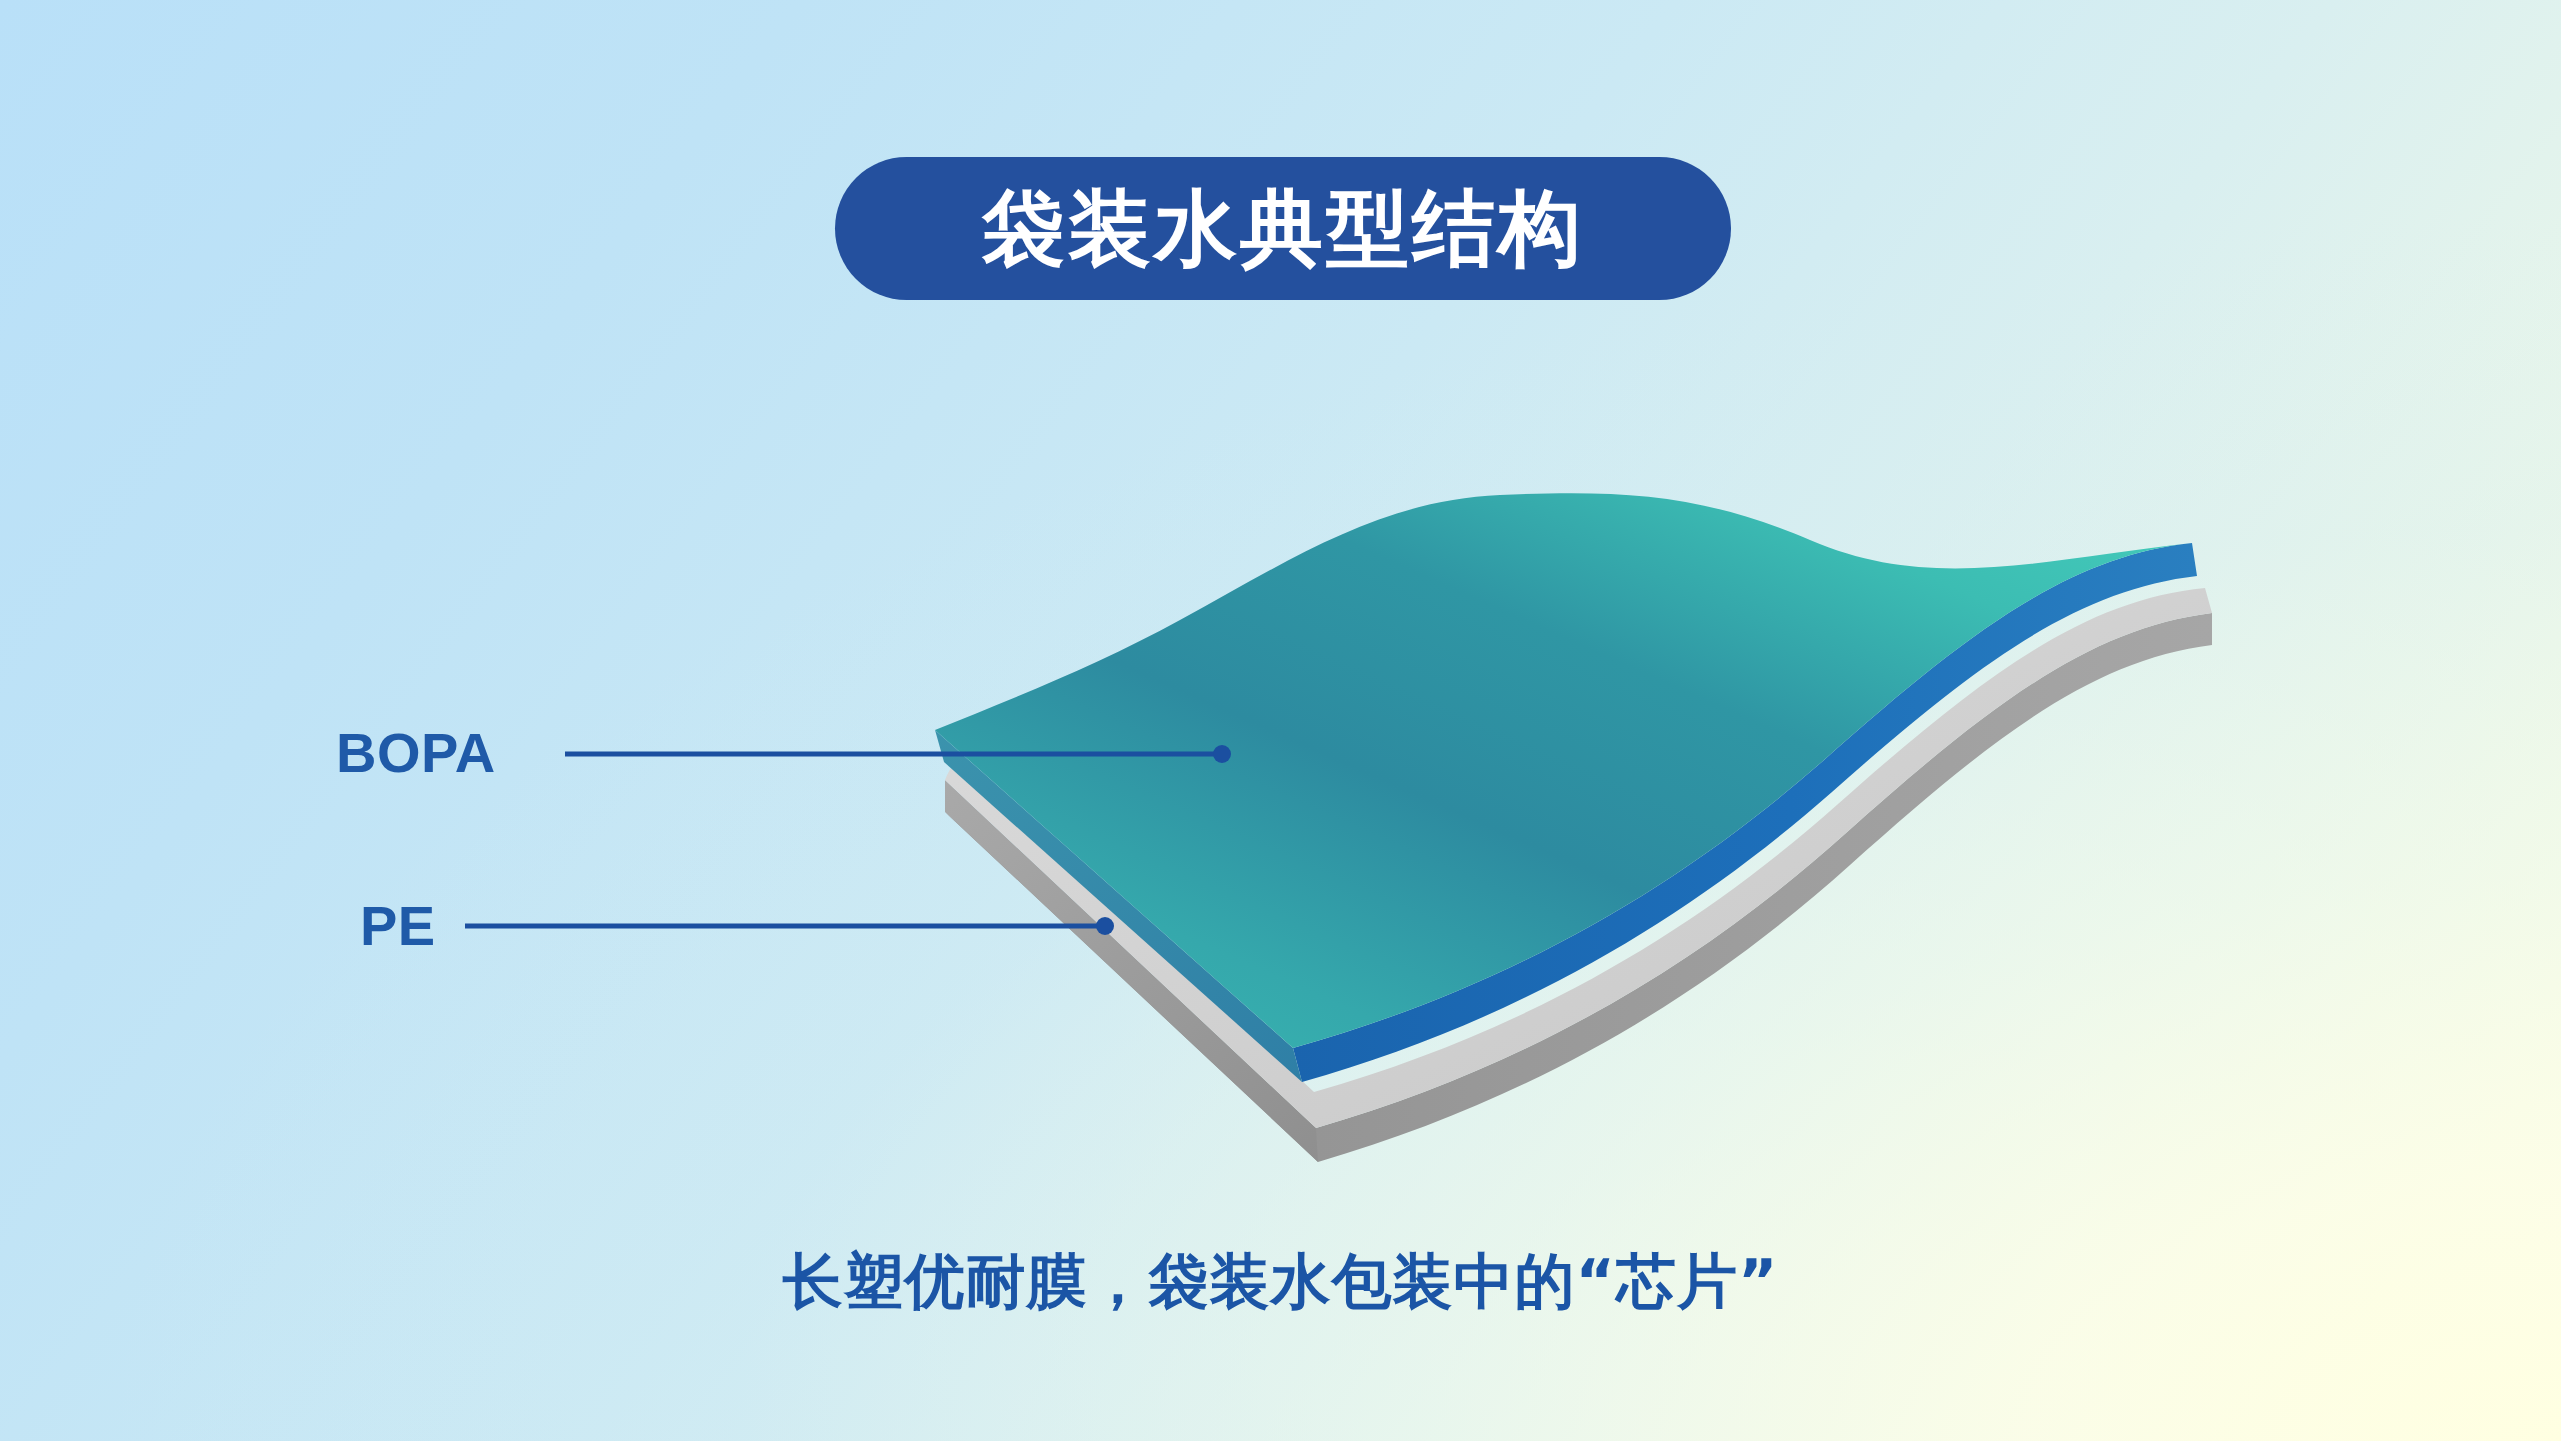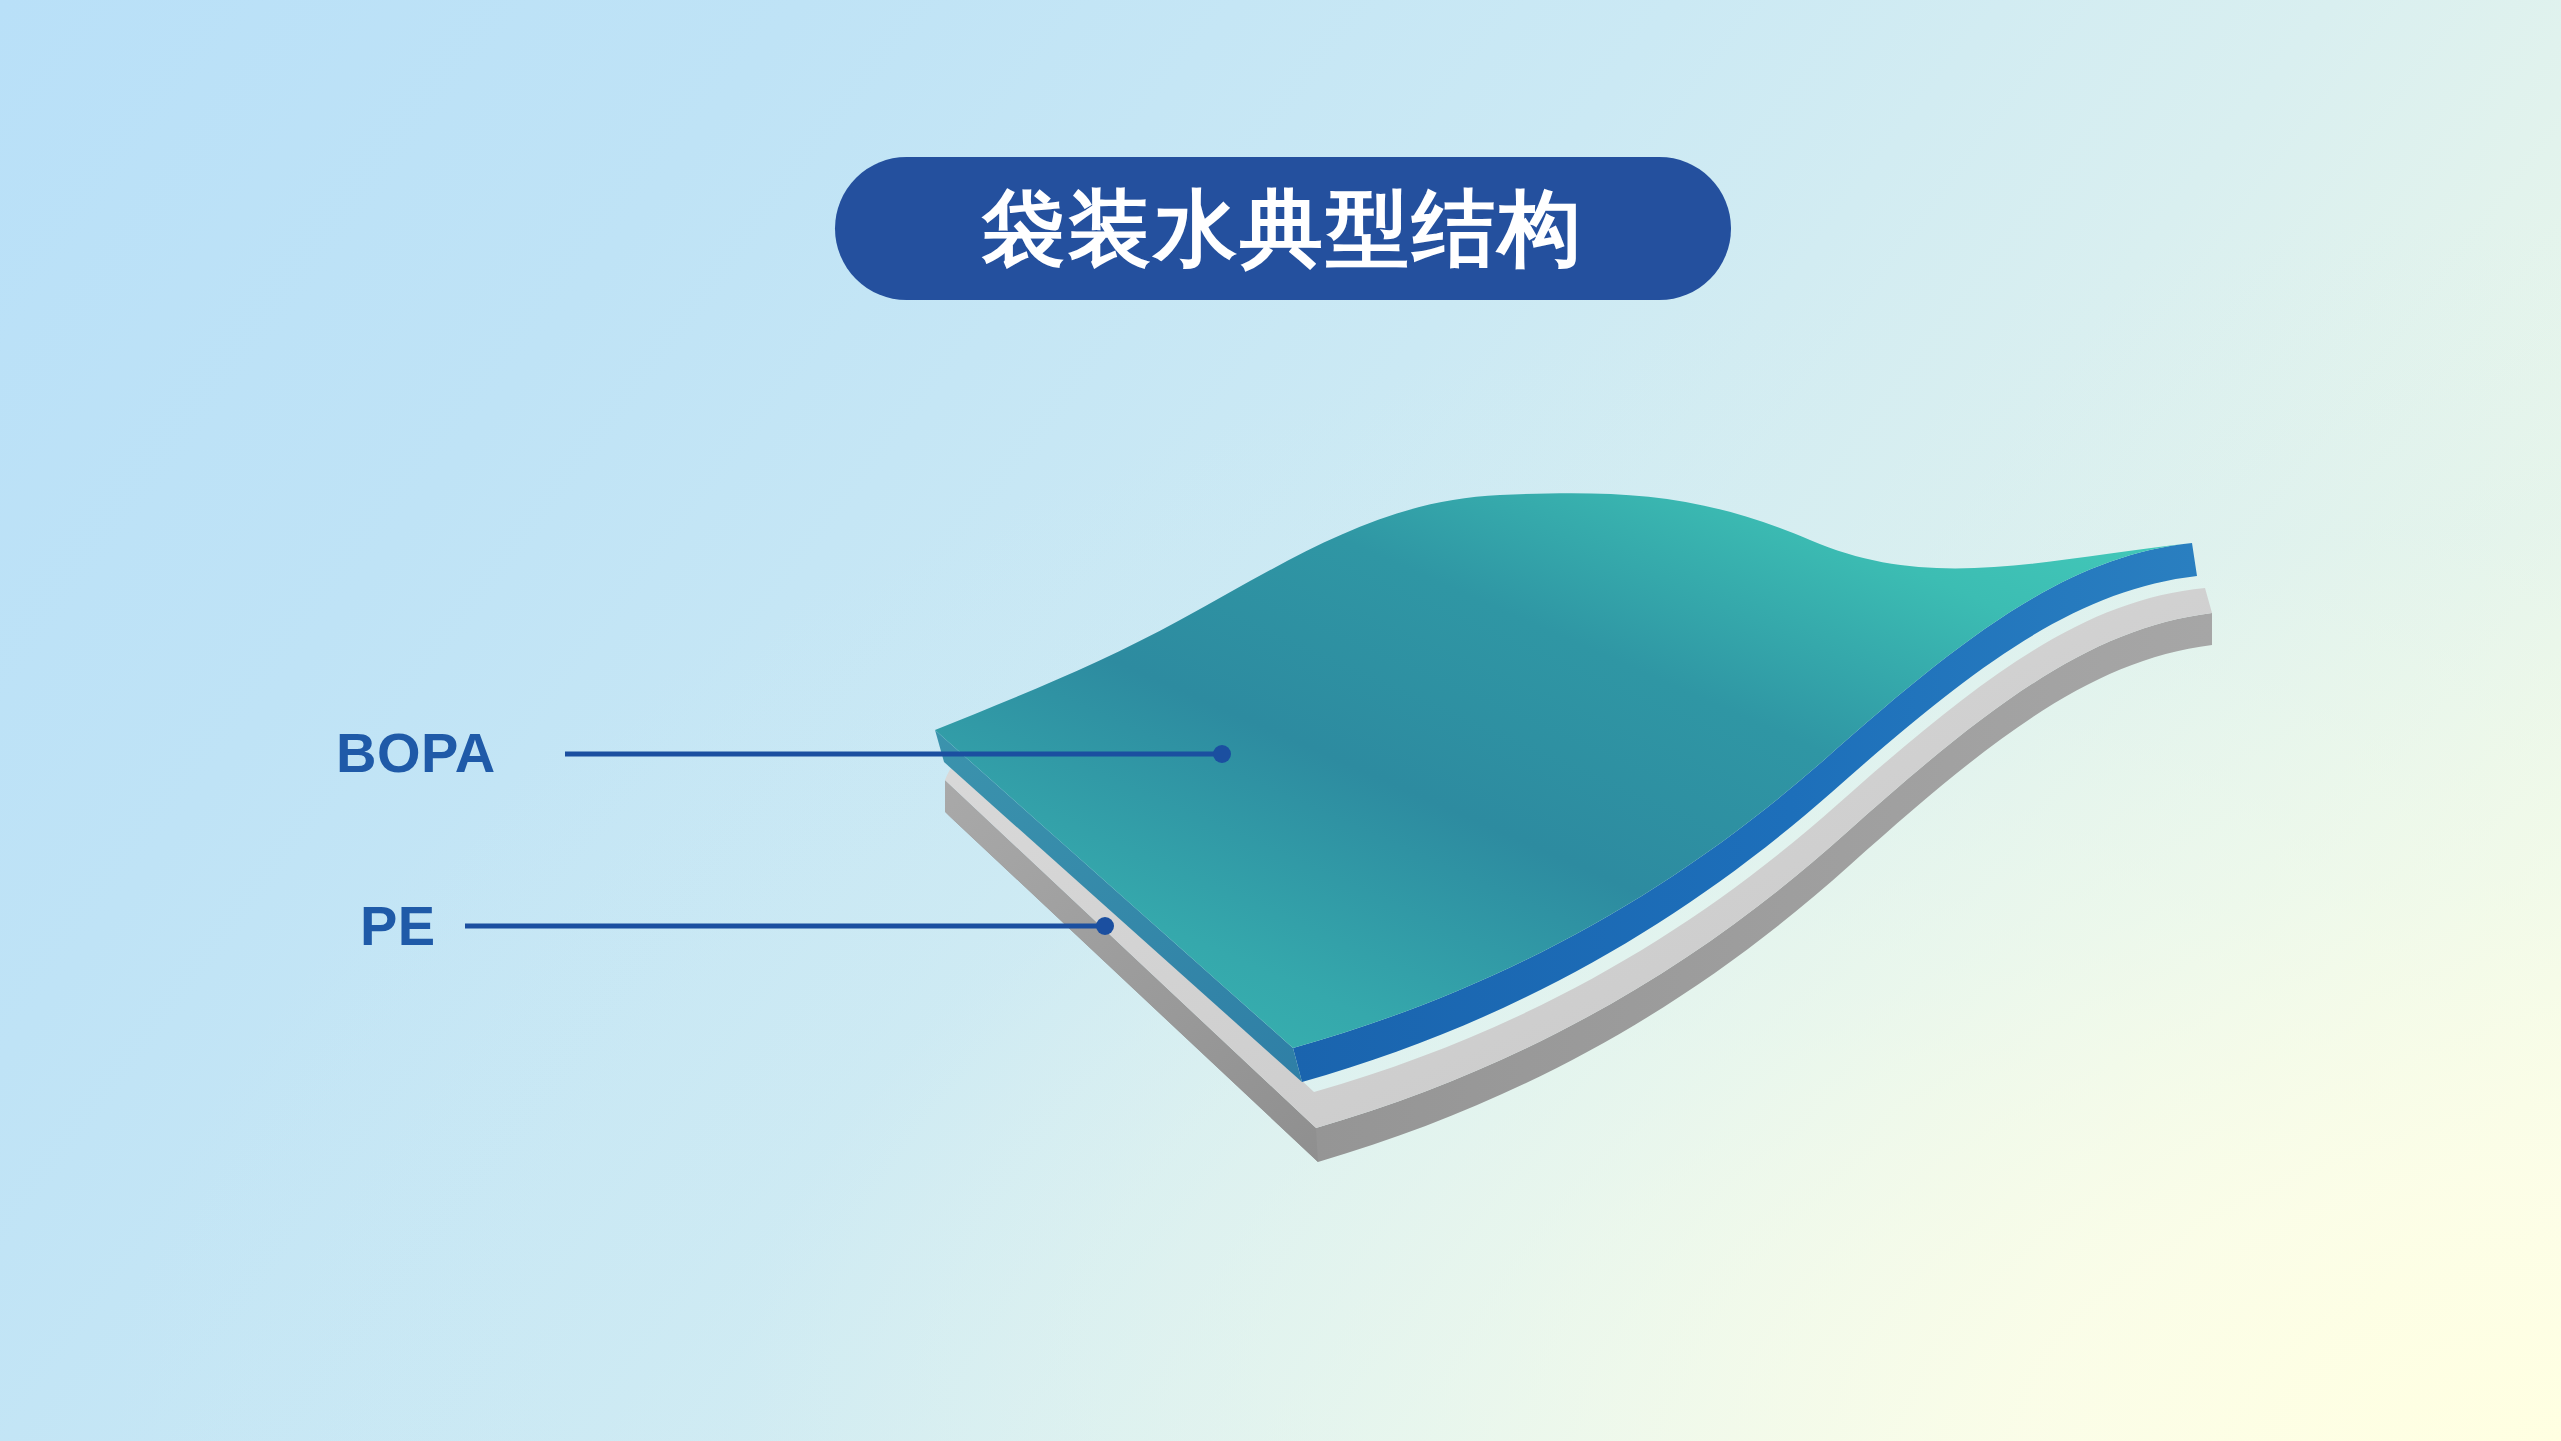--- a/index.html
+++ b/index.html
@@ -170,14 +170,15 @@
     </g>
   </svg>
 
   <div id="title-pill">
     <span id="title-text">袋装水典型结构</span>
   </div>
 
   <div id="label-bopa" class="callout-label">BOPA</div>
   <div id="label-pe" class="callout-label">PE</div>
 
+  <div id="caption">长塑优耐膜，袋装水包装中的“芯片”</div>
 
 </div>
 
 </body></html>

